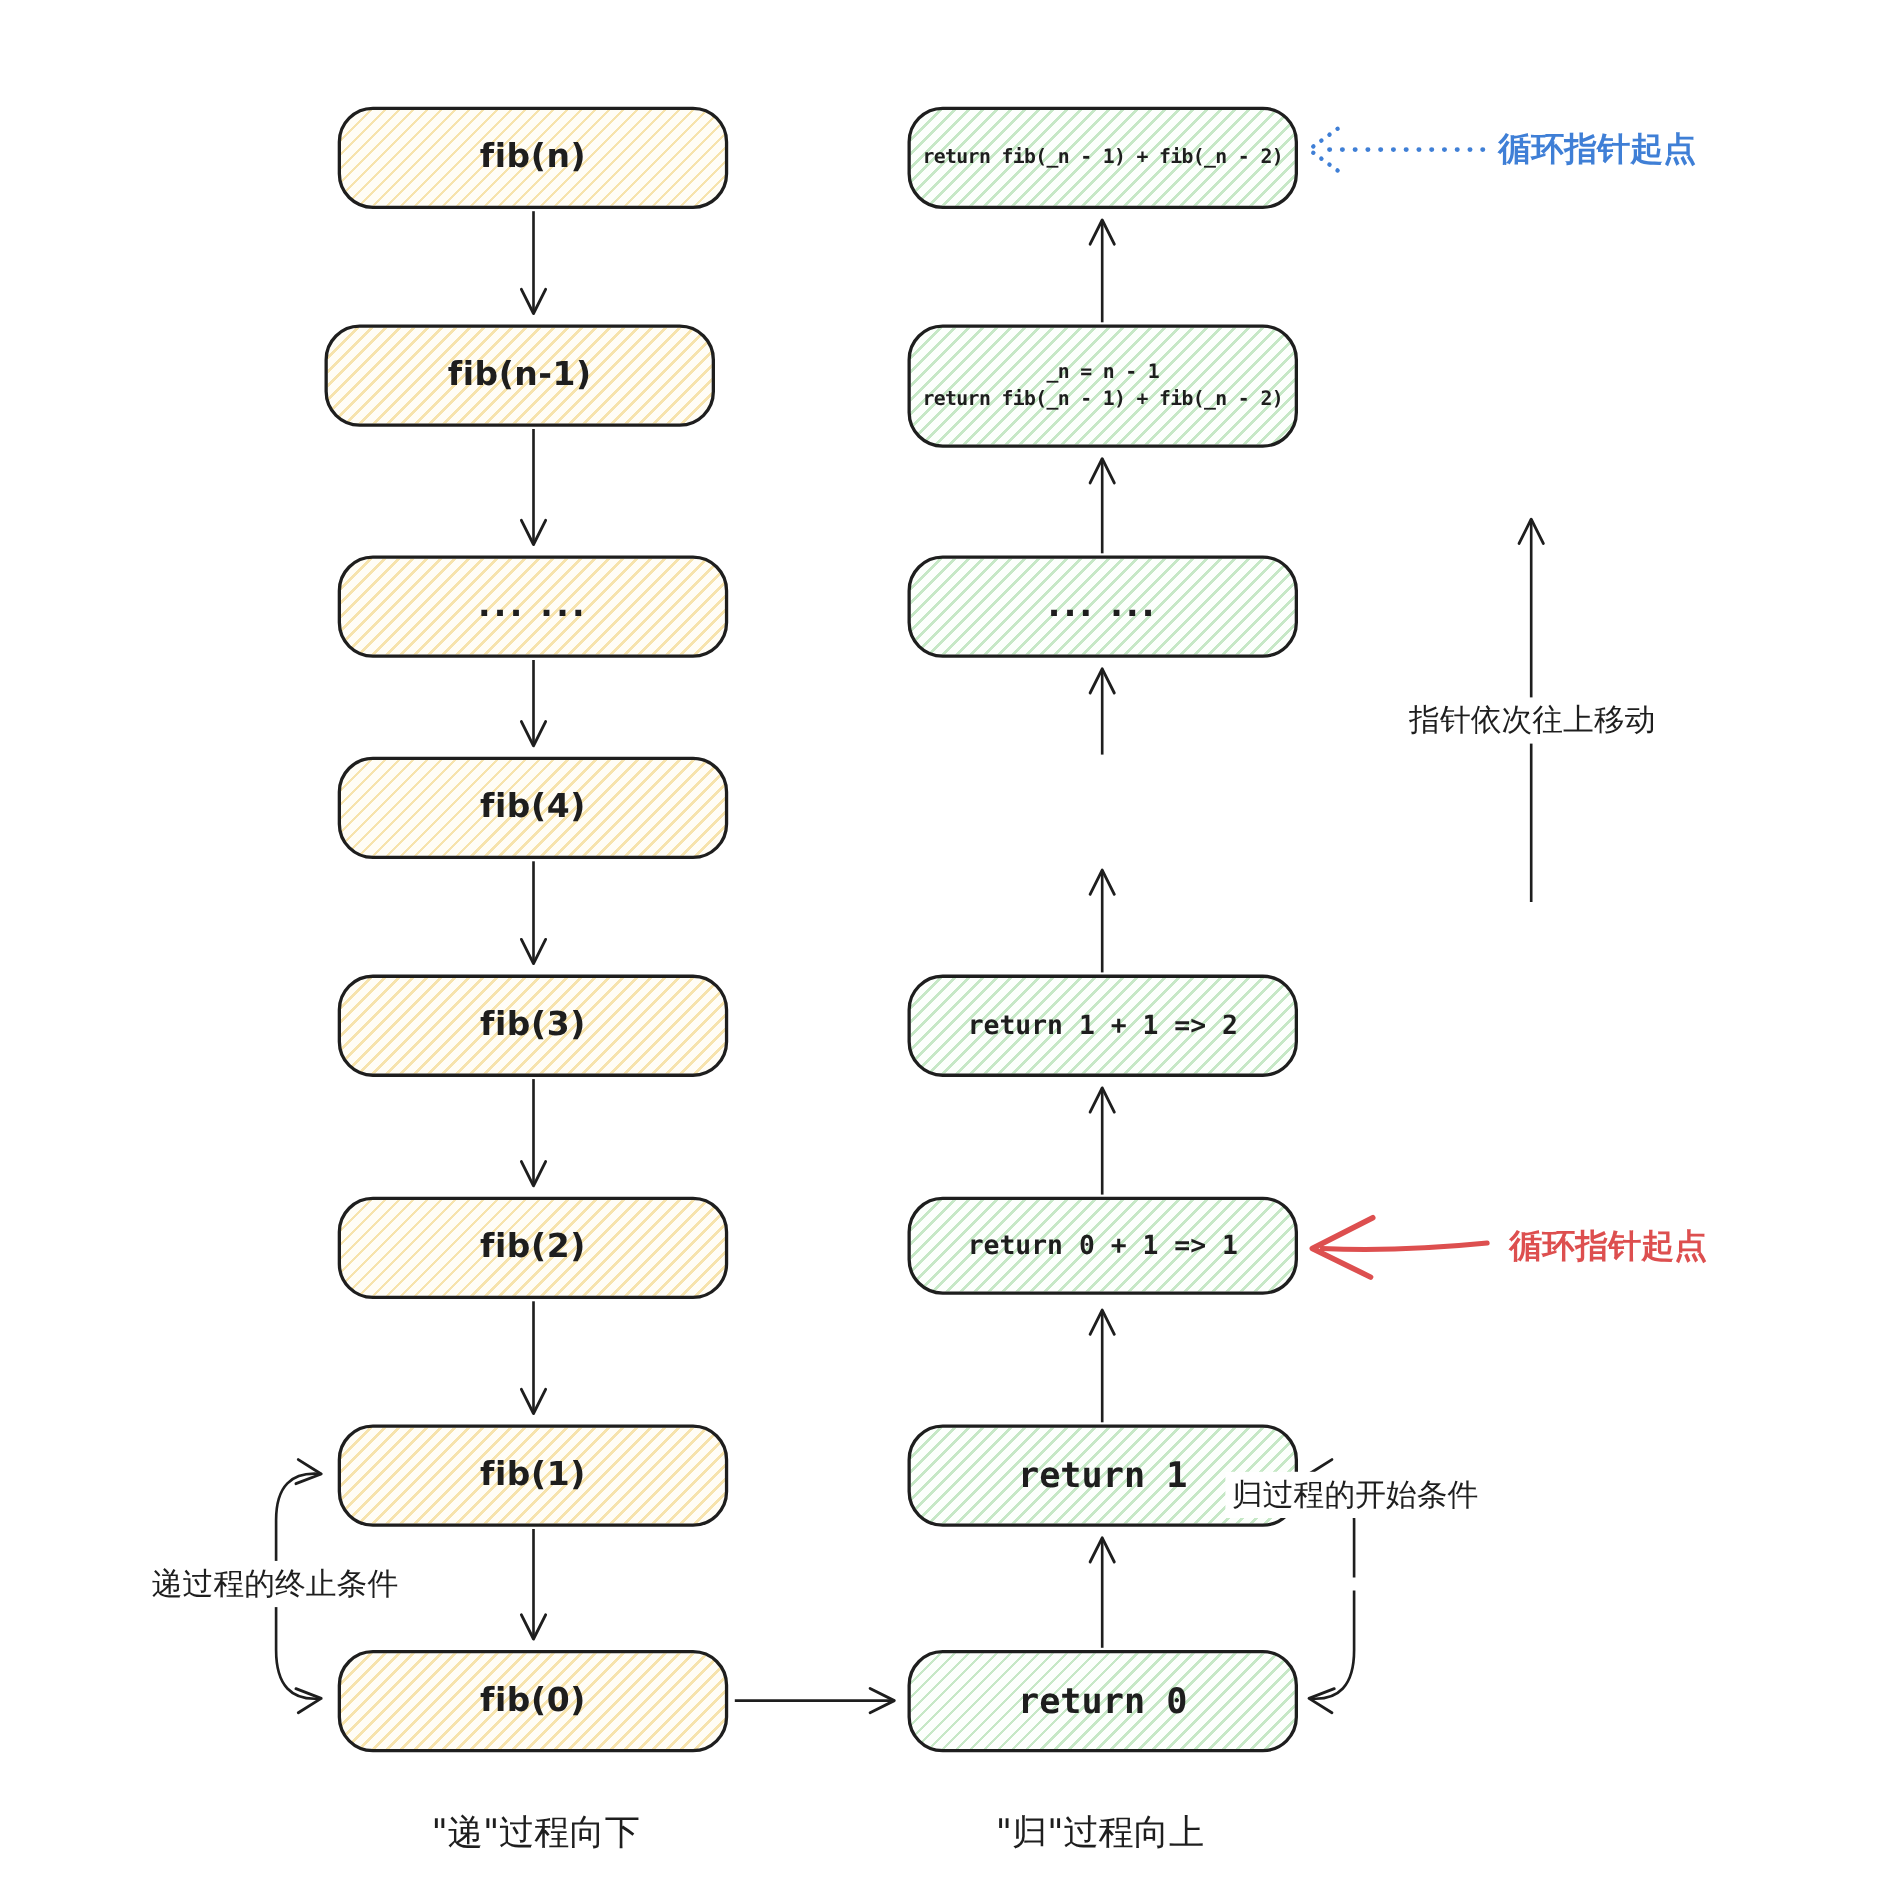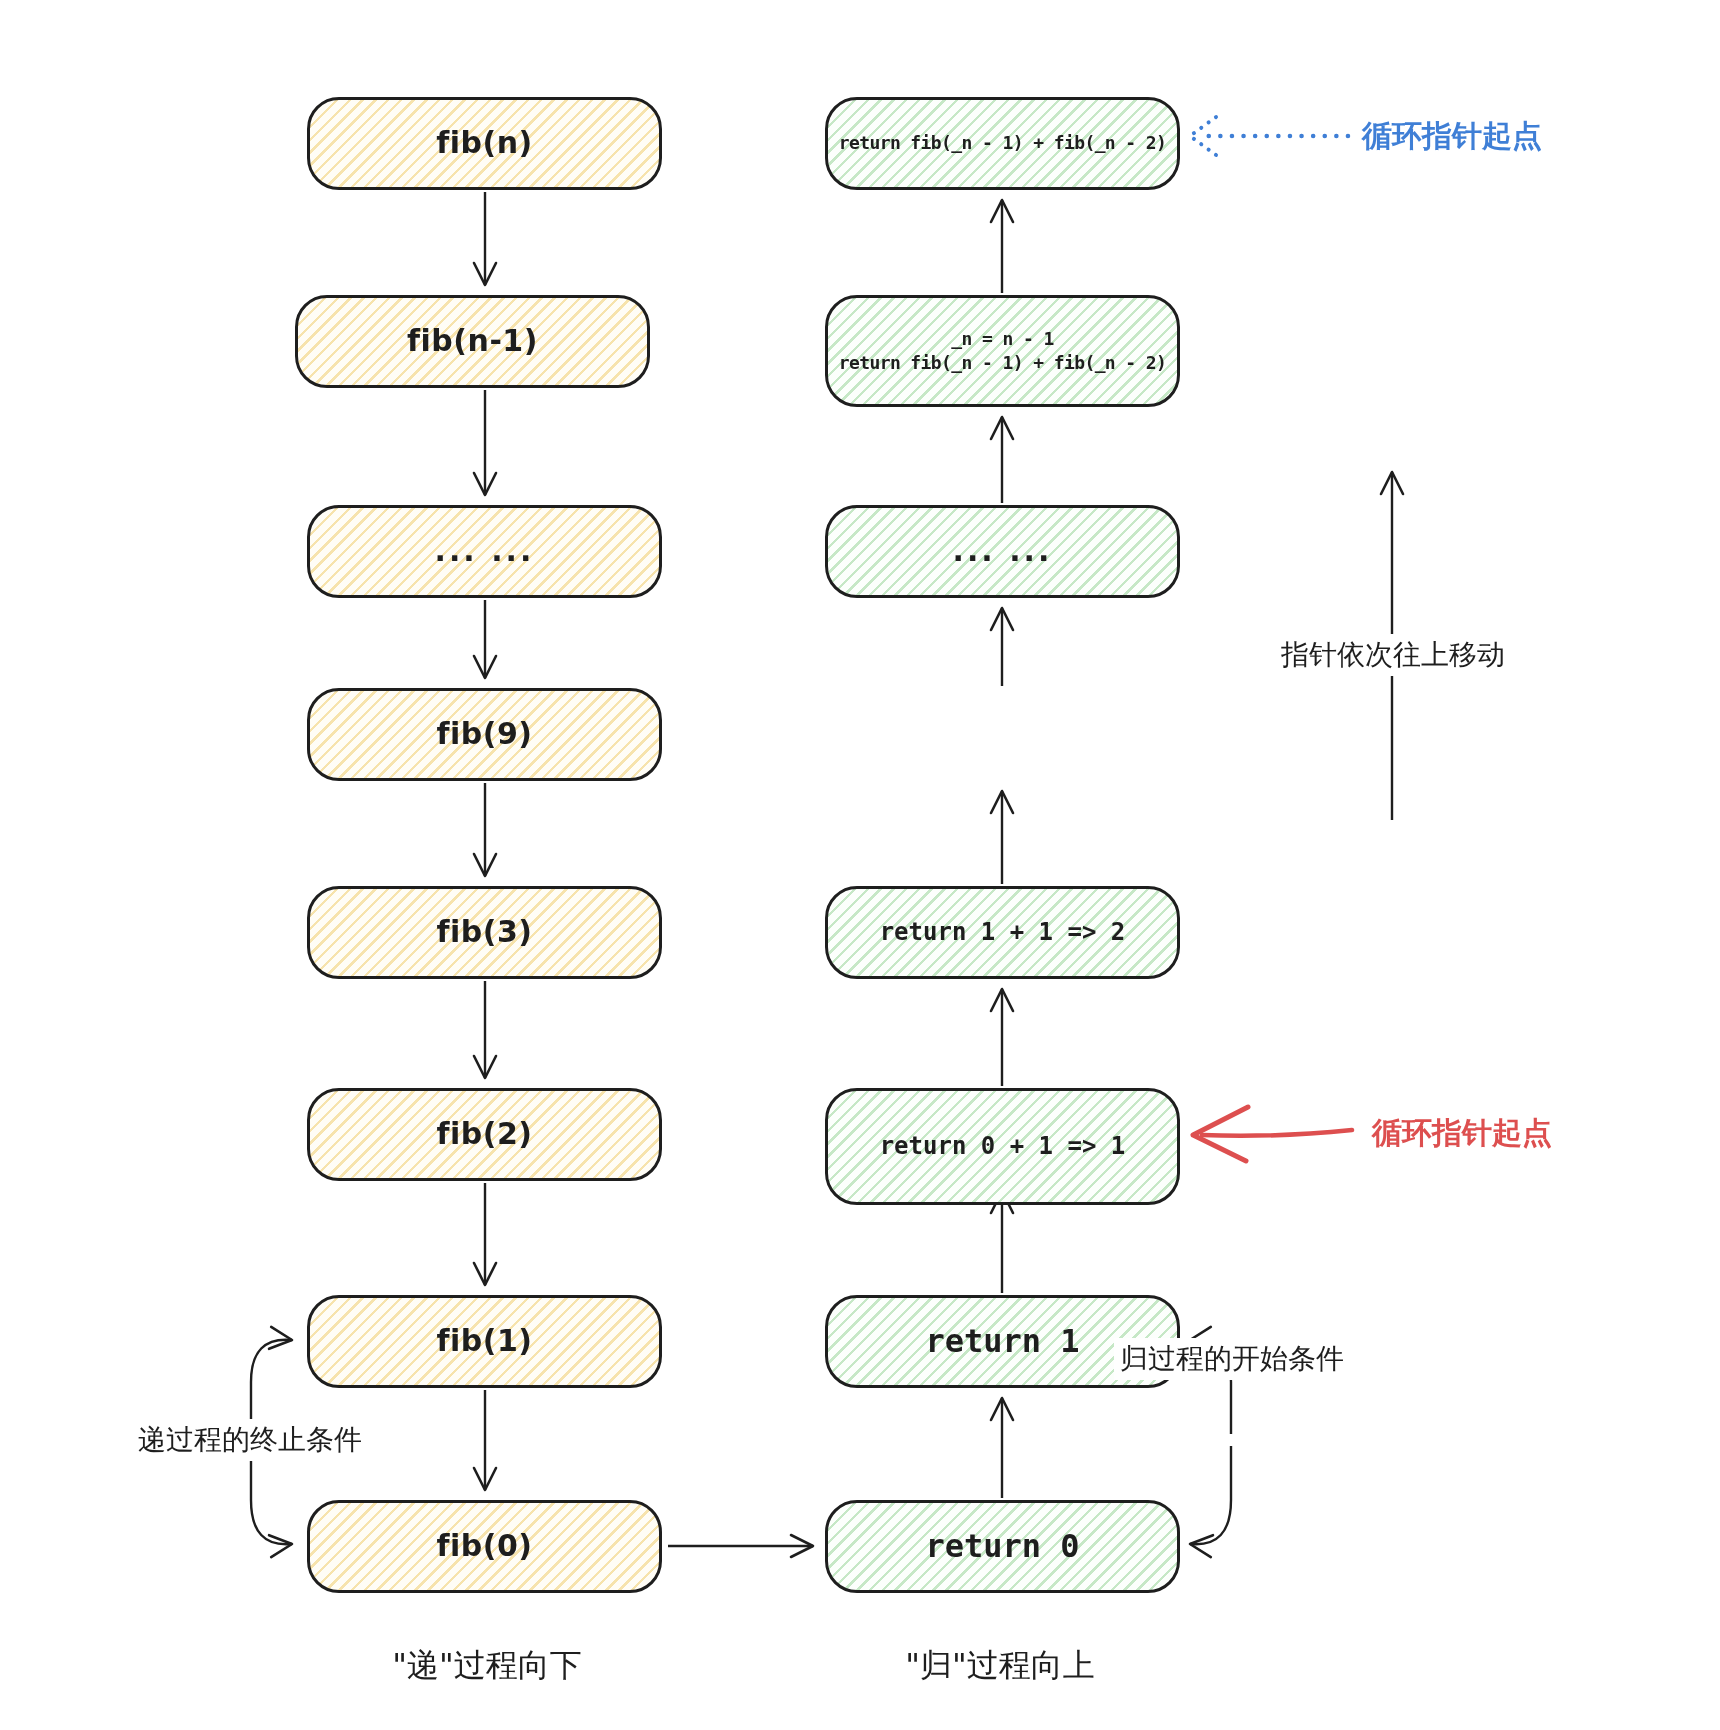--- a/index.html
+++ b/index.html
@@ -127,21 +127,21 @@
   <div class="node yellow" style="left:307px;top:97px;height:93px">
     <span class="fib-label">fib(n)</span>
   </div>
   <div class="node yellow" style="left:295px;top:295px;height:93px">
     <span class="fib-label">fib(n-1)</span>
   </div>
   <div class="node yellow" style="left:307px;top:505px;height:93px">
     <span class="dots-label">... ...</span>
   </div>
   <div class="node yellow" style="left:307px;top:688px;height:93px">
-    <span class="fib-label">fib(9)</span>
+    <span class="fib-label">fib(4)</span>
   </div>
   <div class="node yellow" style="left:307px;top:886px;height:93px">
     <span class="fib-label">fib(3)</span>
   </div>
   <div class="node yellow" style="left:307px;top:1088px;height:93px">
     <span class="fib-label">fib(2)</span>
   </div>
   <div class="node yellow" style="left:307px;top:1295px;height:93px">
     <span class="fib-label">fib(1)</span>
   </div>
@@ -155,21 +155,21 @@
   <div class="node green" style="left:825px;top:295px;height:112px">
     <span class="code small">_n = n - 1</span>
     <span class="code small">return fib(_n - 1) + fib(_n - 2)</span>
   </div>
   <div class="node green" style="left:825px;top:505px;height:93px">
     <span class="dots-label">... ...</span>
   </div>
   <div class="node green" style="left:825px;top:886px;height:93px">
     <span class="code mid">return 1 + 1 =&gt; 2</span>
   </div>
-  <div class="node green" style="left:825px;top:1088px;height:117px">
+  <div class="node green" style="left:825px;top:1088px;height:89px">
     <span class="code mid">return 0 + 1 =&gt; 1</span>
   </div>
   <div class="node green" style="left:825px;top:1295px;height:93px">
     <span class="code big">return 1</span>
   </div>
   <div class="node green" style="left:825px;top:1500px;height:93px">
     <span class="code big">return 0</span>
   </div>
 
   <div class="pointer-label blue" style="left:1362px;top:136px">循环指针起点</div>

